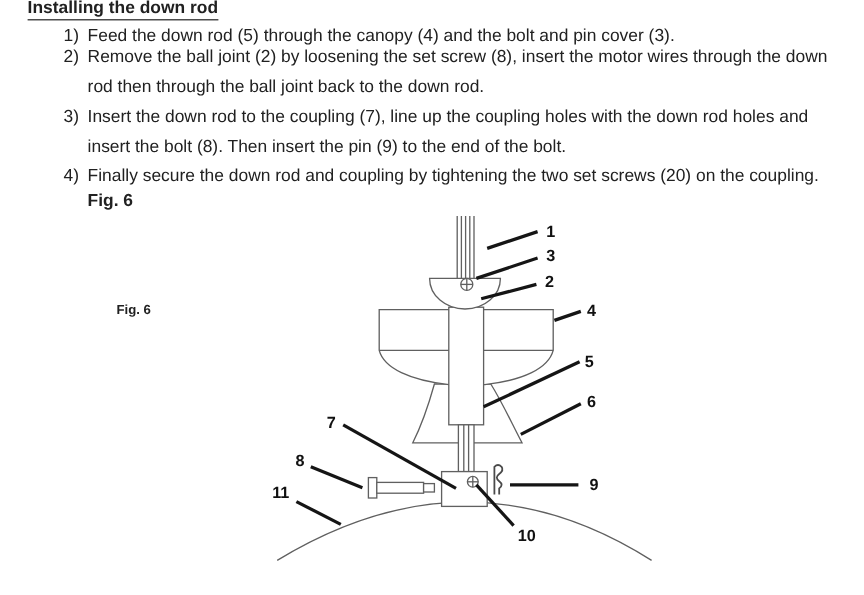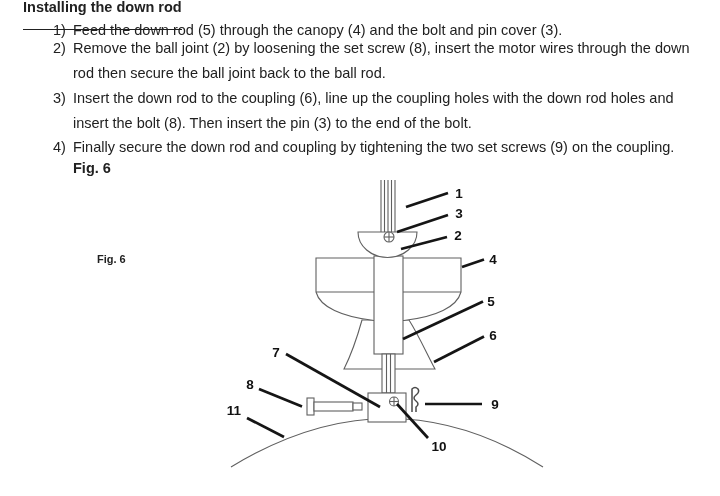--- a/index.html
+++ b/index.html
@@ -2,21 +2,21 @@
 <html><head>
 <meta charset="utf-8">
 <style>
   html,body{margin:0;padding:0;background:#ffffff;}
   #page{
     position:relative;width:720px;height:496px;background:#ffffff;overflow:hidden;
     font-family:"Liberation Sans","DejaVu Sans",sans-serif;color:#212121;
   }
   .line{position:absolute;white-space:nowrap;font-size:14.5px;line-height:1;}
   .title{font-weight:bold;}
-  .title .u{border-bottom:1.6px solid #212121;padding-bottom:14px;}
+  .title .u{border-bottom:1.6px solid #212121;padding-bottom:1px;}
   .stepnum{position:absolute;left:53px;}
   .steptxt{position:absolute;left:73px;}
   .figcap{font-weight:bold;left:73px;}
   .figside{font-weight:bold;font-size:11px;left:97px;}
   svg{position:absolute;left:0;top:0;}
   .thin{stroke:#606060;stroke-width:1.1;fill:none;}
   .fillw{fill:#ffffff;}
   .callout{stroke:#151515;stroke-width:2.7;}
   .lbl{font-family:"Liberation Sans","DejaVu Sans",sans-serif;font-weight:bold;font-size:13.5px;fill:#111111;}
 </style>
@@ -31,32 +31,32 @@
 
   <div class="line" style="top:23px;">
     <span class="stepnum">1)</span>
     <span class="steptxt">Feed the down rod (5) through the canopy (4) and the bolt and pin cover (3).</span>
   </div>
   <div class="line" style="top:40.5px;">
     <span class="stepnum">2)</span>
     <span class="steptxt">Remove the ball joint (2) by loosening the set screw (8), insert the motor wires through the down</span>
   </div>
   <div class="line" style="top:65.5px;">
-    <span class="steptxt">rod then secure the ball joint back to the ball rod.</span>
+    <span class="steptxt">rod then through the ball joint back to the down rod.</span>
   </div>
   <div class="line" style="top:90.5px;">
     <span class="stepnum">3)</span>
-    <span class="steptxt">Insert the down rod to the coupling (6), line up the coupling holes with the down rod holes and</span>
+    <span class="steptxt">Insert the down rod to the coupling (7), line up the coupling holes with the down rod holes and</span>
   </div>
   <div class="line" style="top:115.5px;">
-    <span class="steptxt">insert the bolt (8). Then insert the pin (3) to the end of the bolt.</span>
+    <span class="steptxt">insert the bolt (8). Then insert the pin (9) to the end of the bolt.</span>
   </div>
   <div class="line" style="top:139.5px;">
     <span class="stepnum">4)</span>
-    <span class="steptxt">Finally secure the down rod and coupling by tightening the two set screws (9) on the coupling.</span>
+    <span class="steptxt">Finally secure the down rod and coupling by tightening the two set screws (20) on the coupling.</span>
   </div>
 
   <div class="line figcap" style="top:160.5px;">Fig. 6</div>
   <div class="line figside" style="top:253.5px;">Fig. 6</div>
 
   <svg width="720" height="496" viewBox="0 0 720 496">
 
     <path class="thin" d="M231,467 Q390,370 543,467"></path>
 
     <path class="thin fillw" d="M362,320 C357,338 351,355 344,369 L435,369 C427,354 419,336 409,320 Z"></path>

